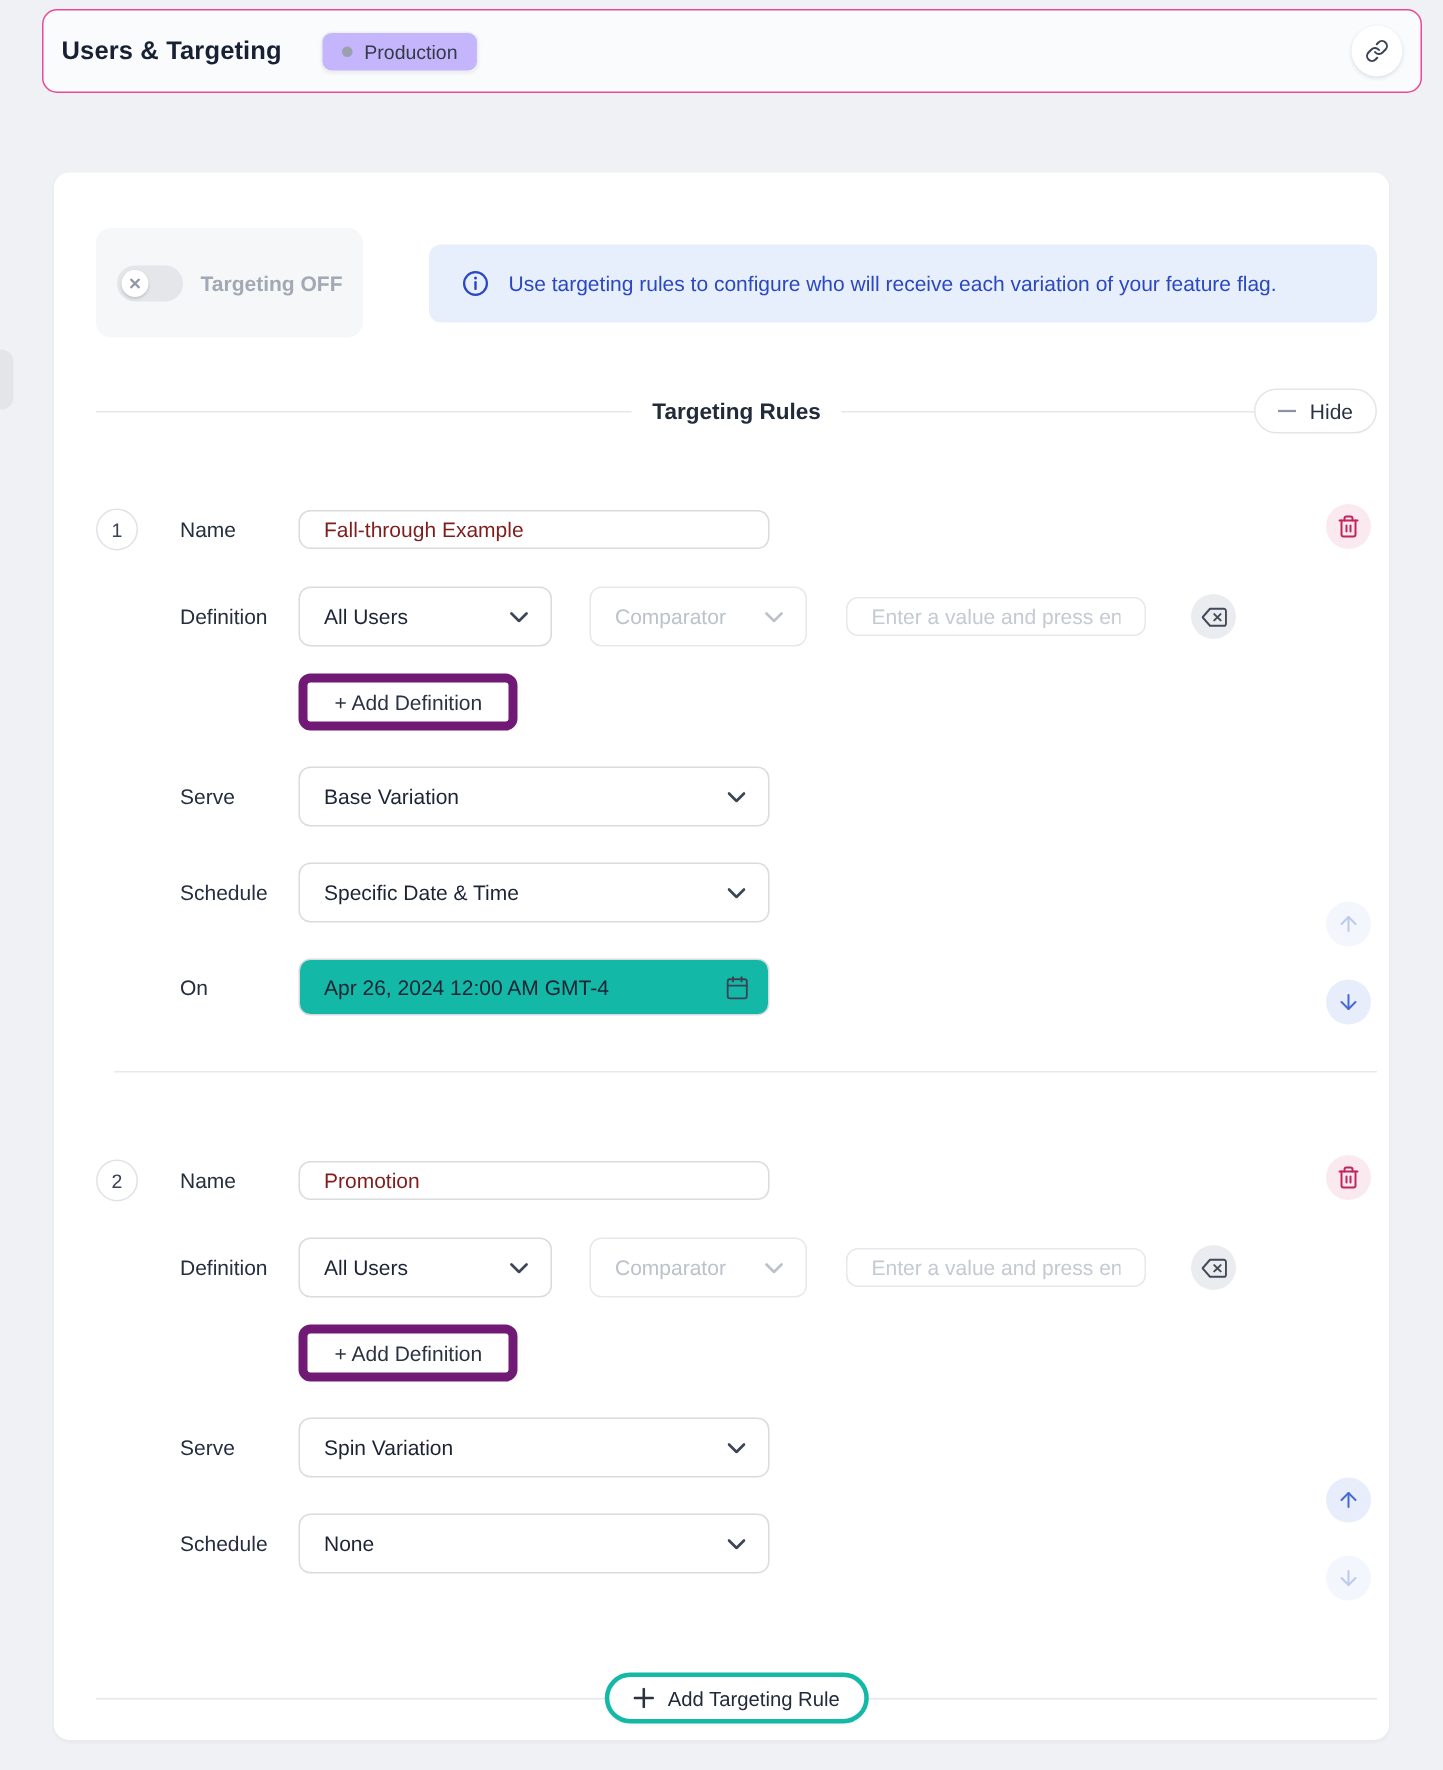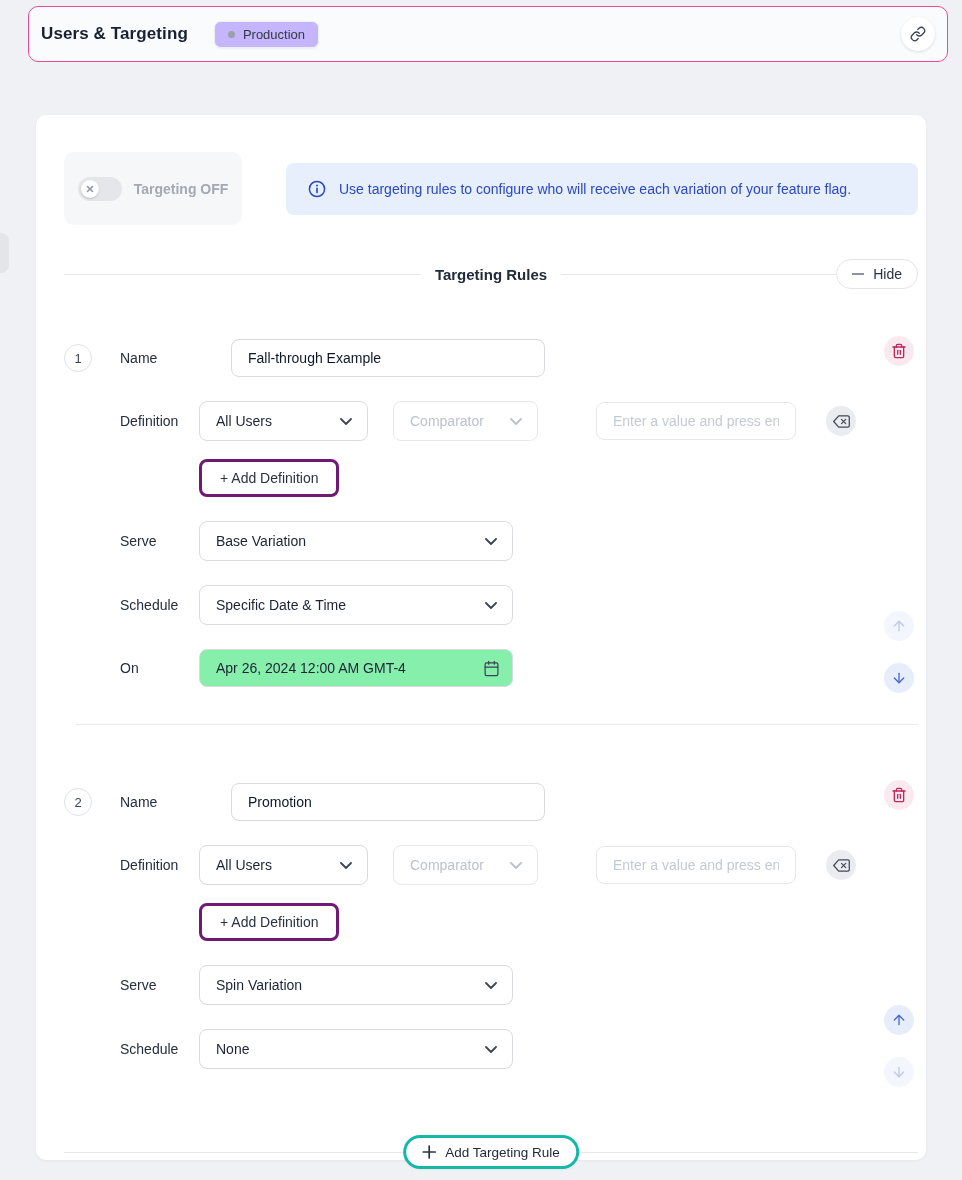--- a/index.html
+++ b/index.html
@@ -69,47 +69,47 @@
   .frow{display:flex;align-items:center;margin-top:24px}
   .frow.first{margin-top:0}
   .frow.adddef{margin-top:18px}
   .numcol{width:28px;margin-right:28px;flex-shrink:0}
   .numcircle{
     width:28px;height:28px;border:1px solid #dfe2e7;border-radius:50%;box-sizing:border-box;
     display:flex;align-items:center;justify-content:center;font-size:13px;color:#3a4254;background:#fff;
   }
   .labelcol{width:79px;font-size:14px;color:#252e3e;flex-shrink:0}
   .inp{
-    box-sizing:border-box;height:38px;border:1px solid #d8dbe0;border-radius:8px;
-    padding:0 16px;font-size:14px;color:#0f172a;background:#fff;font-family:inherit;outline:none;margin-left:32px;
+    box-sizing:border-box;height:26px;border:1px solid #d8dbe0;border-radius:8px;
+    padding:0 16px;font-size:14px;color:#7f1d1d;background:#fff;font-family:inherit;outline:none;
   }
   .inp::placeholder{color:#c4c9d2}
   .inp.placeholder-only{border-color:#e6e8ec}
   .w-main{width:314px}
   .w-value{width:200px}
   .select{
     box-sizing:border-box;height:40px;border:1px solid #d8dbe0;border-radius:8px;background:#fff;
     display:flex;align-items:center;justify-content:space-between;
     padding:0 15px 0 16px;font-size:14px;color:#1c2334;cursor:pointer;gap:16px;
   }
   .select.disabled{border-color:#e6e8ec;color:#bcc2cb;cursor:default}
   .select.w-aud{width:169px}
   .select.w-cmp{width:145px;margin-left:25px}
   .val-wrap{margin-left:26px}
   .chev{flex-shrink:0;margin-left:10px}
   .backspace-btn{
     width:30px;height:30px;border-radius:50%;background:#eaecf0;margin-left:30px;
     display:flex;align-items:center;justify-content:center;cursor:pointer;flex-shrink:0;
   }
   .add-def{
-    height:38px;border:3px solid #701a75;background:#fff;border-radius:8px;padding:0 18px;
+    height:38px;border:6px solid #701a75;background:#fff;border-radius:8px;padding:0 18px;
     font-size:14px;color:#2a3342;display:inline-flex;align-items:center;cursor:pointer;font-family:inherit;
   }
   .date-box{
-    box-sizing:border-box;width:314px;height:38px;border:1px solid #d8dbe0;border-radius:8px;background:#86efac;
+    box-sizing:border-box;width:314px;height:38px;border:1px solid #d8dbe0;border-radius:8px;background:#14b8a6;
     display:flex;align-items:center;justify-content:space-between;
     padding:0 12px 0 16px;font-size:14px;color:#1c2334;cursor:pointer;
   }
   .trash-btn{
     position:absolute;top:-3px;right:4px;width:30px;height:30px;border-radius:50%;
     background:#fbe9f0;display:flex;align-items:center;justify-content:center;cursor:pointer;
   }
   .arrows{position:absolute;right:4px;display:flex;flex-direction:column;gap:22px}
   .arrows.r1{bottom:-6px}
   .arrows.r2{bottom:-18px}

